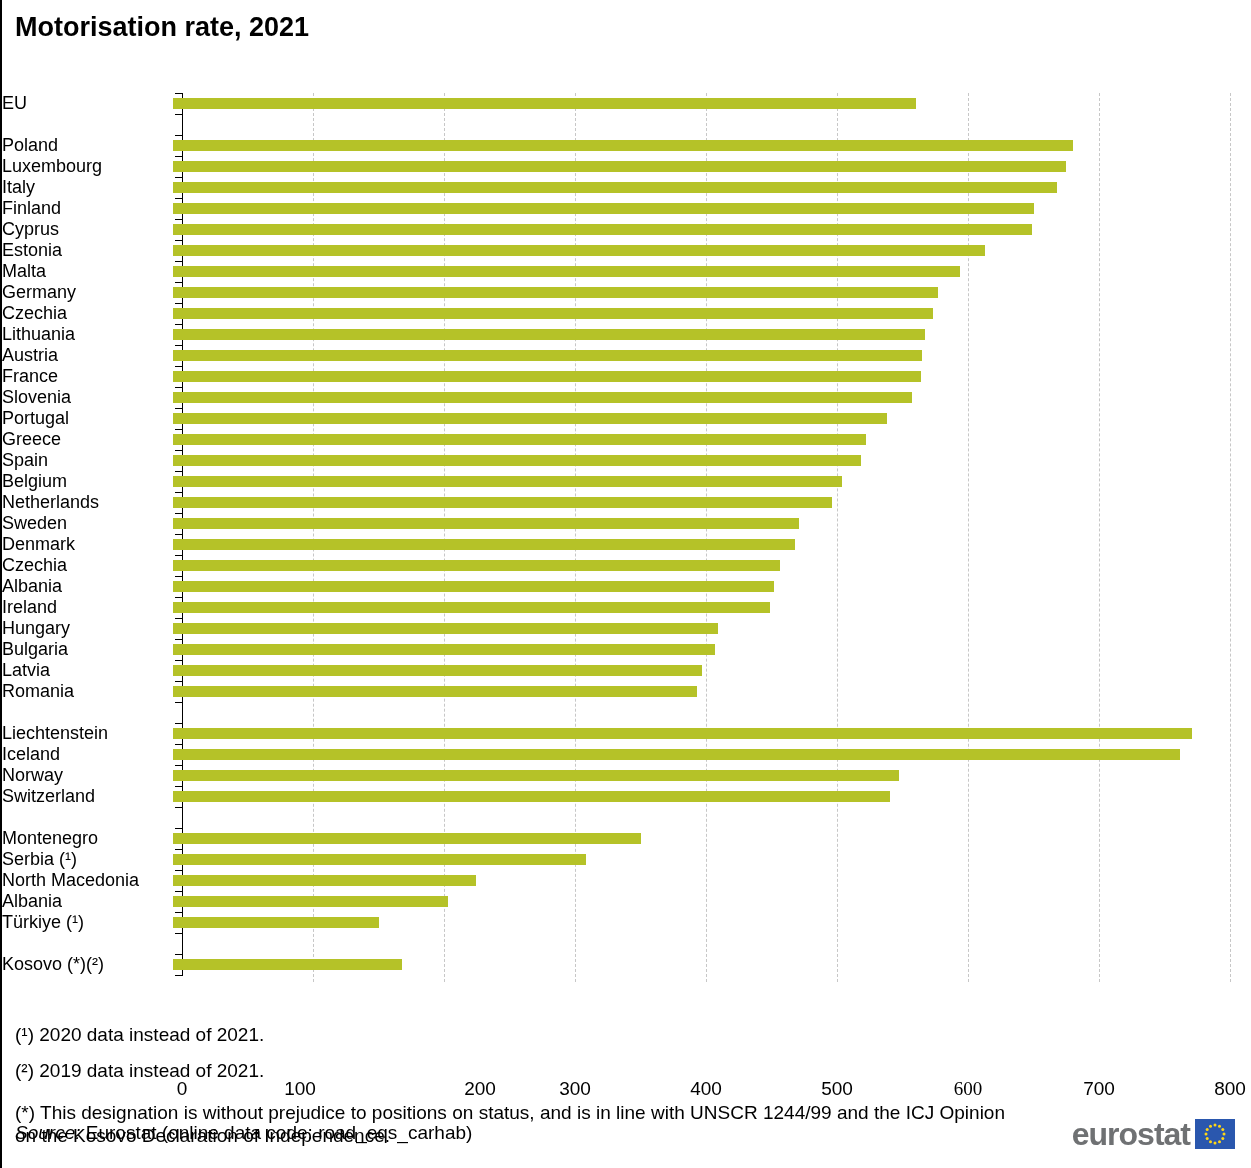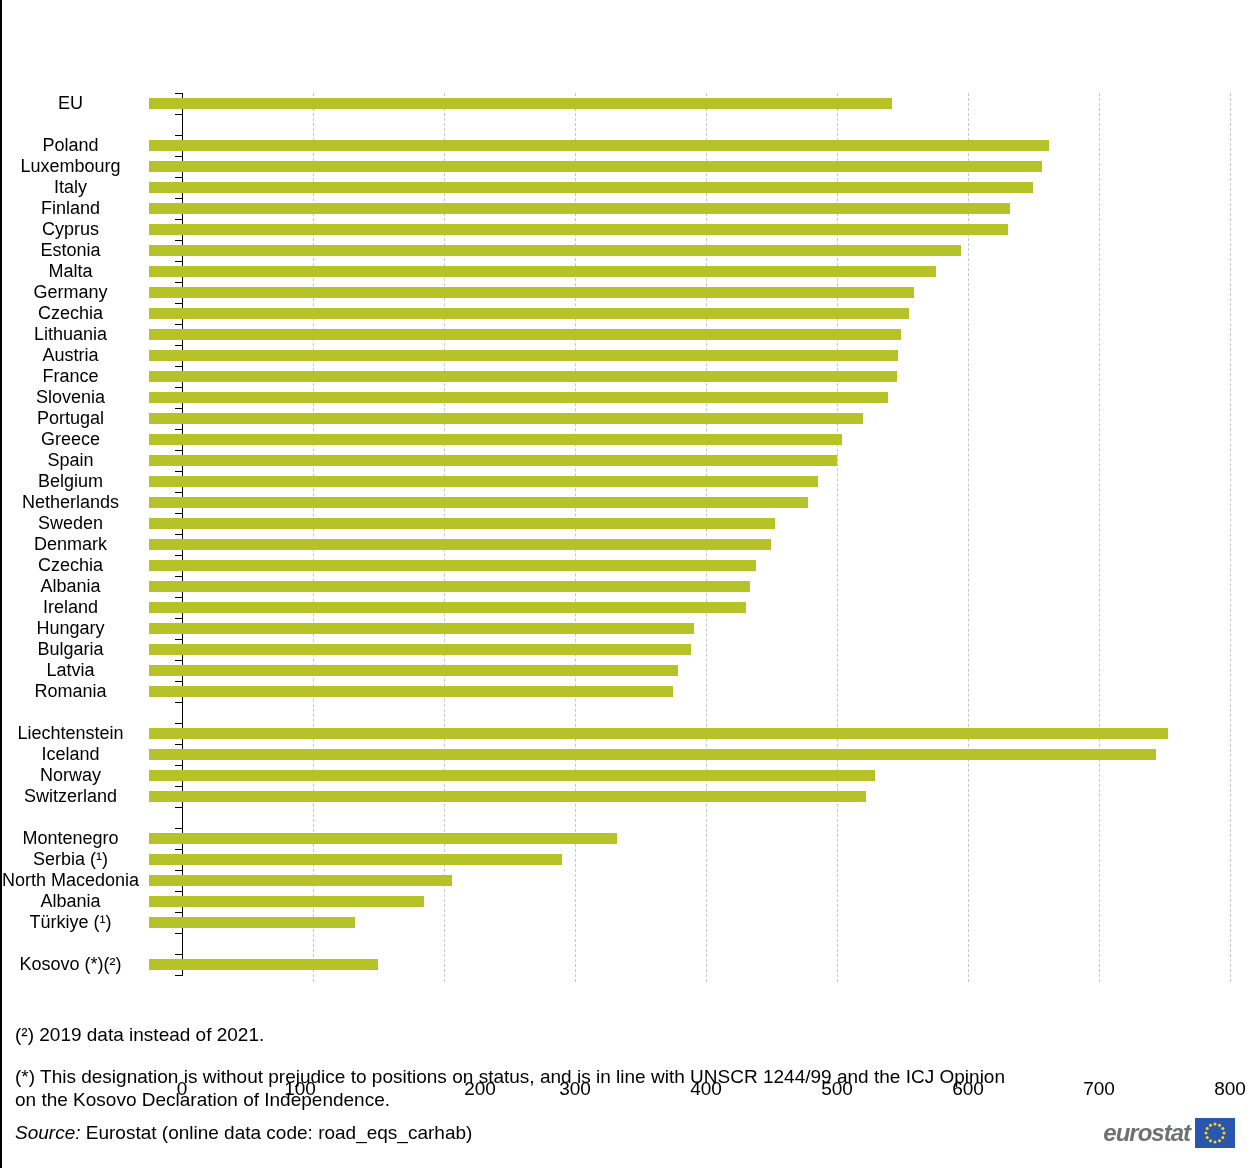--- a/index.html
+++ b/index.html
@@ -33,21 +33,21 @@
     background: #000;
   }
   .y-ticks {
     position: absolute; left: 173px; top: 0; width: 7px; height: 883px;
     background: repeating-linear-gradient(to bottom, #000 0 1px, transparent 1px 21px);
   }
   .rows { position: absolute; left: 0; top: 0; width: 1251px; }
   .row { display: flex; height: 21px; }
   .row.spacer { }
   .row-label {
-    width: 146px; text-align: center; padding-right: 9px;
+    width: 170px; text-align: left; padding-right: 9px;
     font-size: 18px; line-height: 21px; white-space: nowrap;
   }
   .row-track { position: relative; width: 1048px; margin-left: 1px; }
   .row-bar {
     position: absolute; left: 0; top: 5px; height: 11px;
   }
   .x-labels { position: absolute; left: 0; top: 1078px; width: 1251px; height: 24px; }
   .x-tick-label {
     position: absolute; top: 0; transform: translateX(-50%);
     font-size: 19px;
@@ -55,30 +55,31 @@
   
   .footnotes { position: absolute; left: 13px; top: 1024px; width: 1000px; font-size: 19px; }
   .fn1 { margin-bottom: 14px; }
   .fn2 { margin-bottom: 19px; }
   .fn3 { width: 990px; text-align: justify; line-height: 23px; }
   .source-line { position: absolute; left: 13px; top: 1122px; font-size: 19px; }
   .source-label { font-style: italic; }
   
   .logo { position: absolute; right: 16px; top: 1118px; display: flex; align-items: center; }
   .logo-text {
-    font-size: 24px; font-weight: bold; color: #6f7173;
-    letter-spacing: -1px; line-height: 1; font-style: italic;
+    font-size: 32px; font-weight: bold; color: #6f7173;
+    letter-spacing: -1px; line-height: 1;
   }
   .logo-flag { margin-left: 5px; display: block; }
 </style>
 </head>
 <body>
 
 <div class="page">
 
+  <div class="title">Motorisation rate, 2021</div>
 
   <div class="chart">
     <div class="gridlines">
         <div class="gridline" style="left: 131px; border-color: rgb(199, 199, 199);"></div>
         <div class="gridline" style="left: 262px; border-color: rgb(199, 199, 199);"></div>
         <div class="gridline" style="left: 393px; border-color: rgb(199, 199, 199);"></div>
         <div class="gridline" style="left: 524px; border-color: rgb(199, 199, 199);"></div>
         <div class="gridline" style="left: 655px; border-color: rgb(199, 199, 199);"></div>
         <div class="gridline" style="left: 786px; border-color: rgb(199, 199, 199);"></div>
         <div class="gridline" style="left: 917px; border-color: rgb(199, 199, 199);"></div>
@@ -322,26 +323,27 @@
       </div>
   </div>
 
   <div class="x-labels">
       <div class="x-tick-label" style="left: 180px;">0</div>
       <div class="x-tick-label" style="left: 298px;">100</div>
       <div class="x-tick-label" style="left: 442px; margin-left: 36px;">200</div>
       <div class="x-tick-label" style="left: 573px;">300</div>
       <div class="x-tick-label" style="left: 704px;">400</div>
       <div class="x-tick-label" style="left: 835px;">500</div>
-      <div class="x-tick-label" style="left: 966px;">600</div>
+      <div class="x-tick-label" style="left: 966px; font-family: Liberation Serif, serif;">600</div>
       <div class="x-tick-label" style="left: 1097px;">700</div>
       <div class="x-tick-label" style="left: 1228px;">800</div>
     </div>
 
   <div class="footnotes">
+    <div class="fn1">(¹) 2020 data instead of 2021.</div>
     <div class="fn2">(²) 2019 data instead of 2021.</div>
     <div class="fn3">(*) This designation is without prejudice to positions on status, and is in line with UNSCR 1244/99 and the ICJ Opinion on the Kosovo Declaration of Independence.</div>
   </div>
 
   <div class="source-line"><span class="source-label">Source:</span><span> Eurostat (online data code: road_eqs_carhab)</span></div>
 
   <div class="logo">
     <span class="logo-text">eurostat</span>
     <svg class="logo-flag" width="40" height="30" viewBox="0 0 40 30">
         <rect x="0" y="0" width="40" height="30" fill="#2a57ae"></rect>

